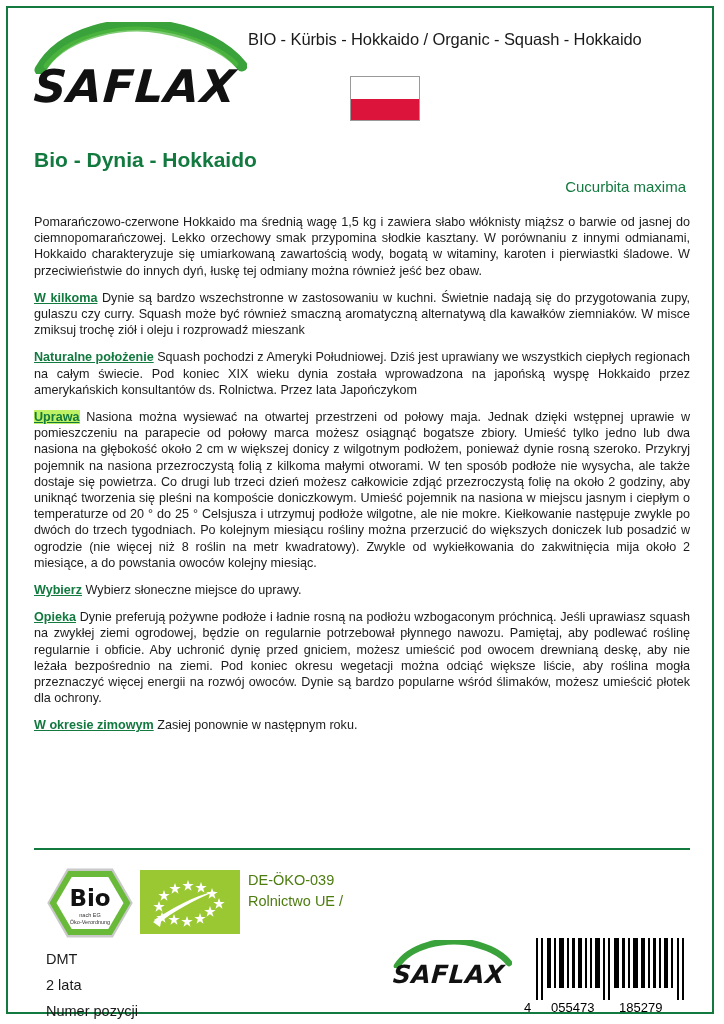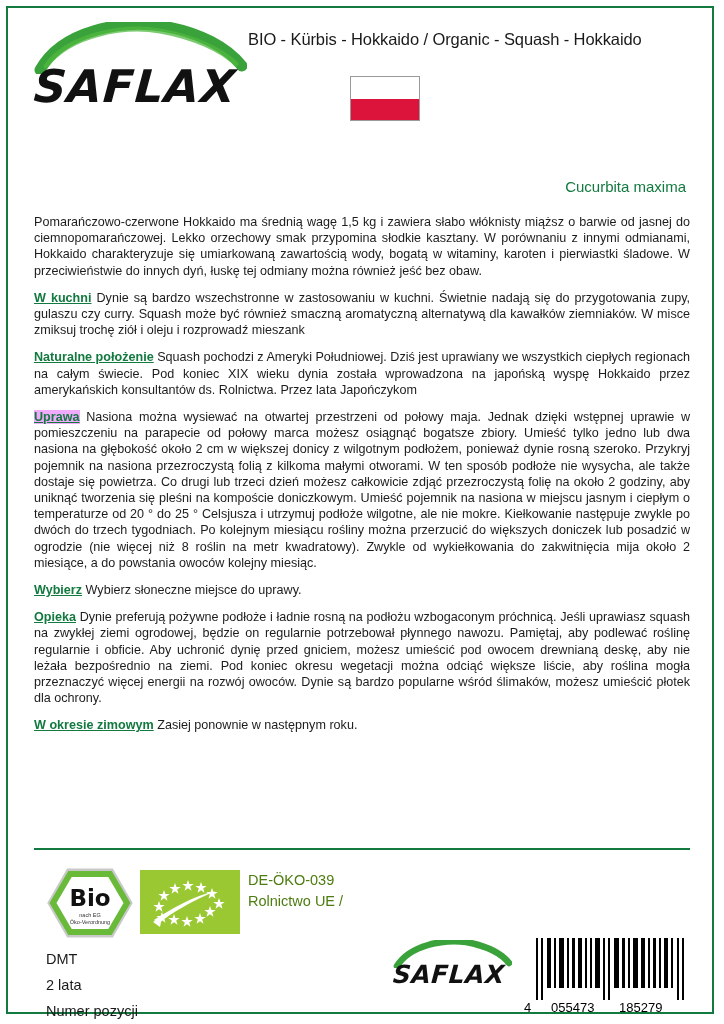--- a/index.html
+++ b/index.html
@@ -119,21 +119,21 @@
     margin: 0 0 11px 0;
   }
   .para:last-child { margin-bottom: 0; }
 
   .sec-head {
     font-weight: 700;
     color: #12793f;
     text-decoration: underline;
   }
   .sec-head.hl {
-    background: #f0abfc;
+    background: #bef264;
     text-decoration: underline;
   }
 
   
   .divider {
     position: absolute;
     left: 26px;
     right: 22px;
     top: 840px;
     border-top: 2px solid #12793f;
@@ -258,31 +258,32 @@
 
     <div class="header-title">BIO - Kürbis - Hokkaido / Organic - Squash - Hokkaido</div>
 
     <div class="flag">
       <div class="flag-top"></div>
       <div class="flag-bottom"></div>
     </div>
   </div>
 
   <div class="title-row">
+    <div class="plant-title">Bio - Dynia - Hokkaido</div>
     <div class="latin-name">Cucurbita maxima</div>
   </div>
 
   <div class="content">
 
     <p class="para">
       <span>Pomarańczowo-czerwone Hokkaido ma średnią wagę 1,5 kg i zawiera słabo włóknisty miąższ o barwie od jasnej do ciemnopomarańczowej. Lekko orzechowy smak przypomina słodkie kasztany. W porównaniu z innymi odmianami, Hokkaido charakteryzuje się umiarkowaną zawartością wody, bogatą w witaminy, karoten i pierwiastki śladowe. W przeciwieństwie do innych dyń, łuskę tej odmiany można również jeść bez obaw.</span>
     </p>
 
     <p class="para">
-      <span class="sec-head">W kuchni</span>
+      <span class="sec-head">W kilkoma</span>
       <span>Dynie są bardzo wszechstronne w zastosowaniu w kuchni. Świetnie nadają się do przygotowania zupy, gulaszu czy curry. Squash może być również smaczną aromatyczną alternatywą dla kawałków ziemniaków. W misce zmiksuj trochę ziół i oleju i rozprowadź mieszank</span>
     </p>
 
     <p class="para">
       <span class="sec-head">Naturalne położenie</span>
       <span>Squash pochodzi z Ameryki Południowej. Dziś jest uprawiany we wszystkich ciepłych regionach na całym świecie. Pod koniec XIX wieku dynia została wprowadzona na japońską wyspę Hokkaido przez amerykańskich konsultantów ds. Rolnictwa. Przez lata Japończykom</span>
     </p>
 
     <p class="para">
       <span class="sec-head hl">Uprawa</span>

